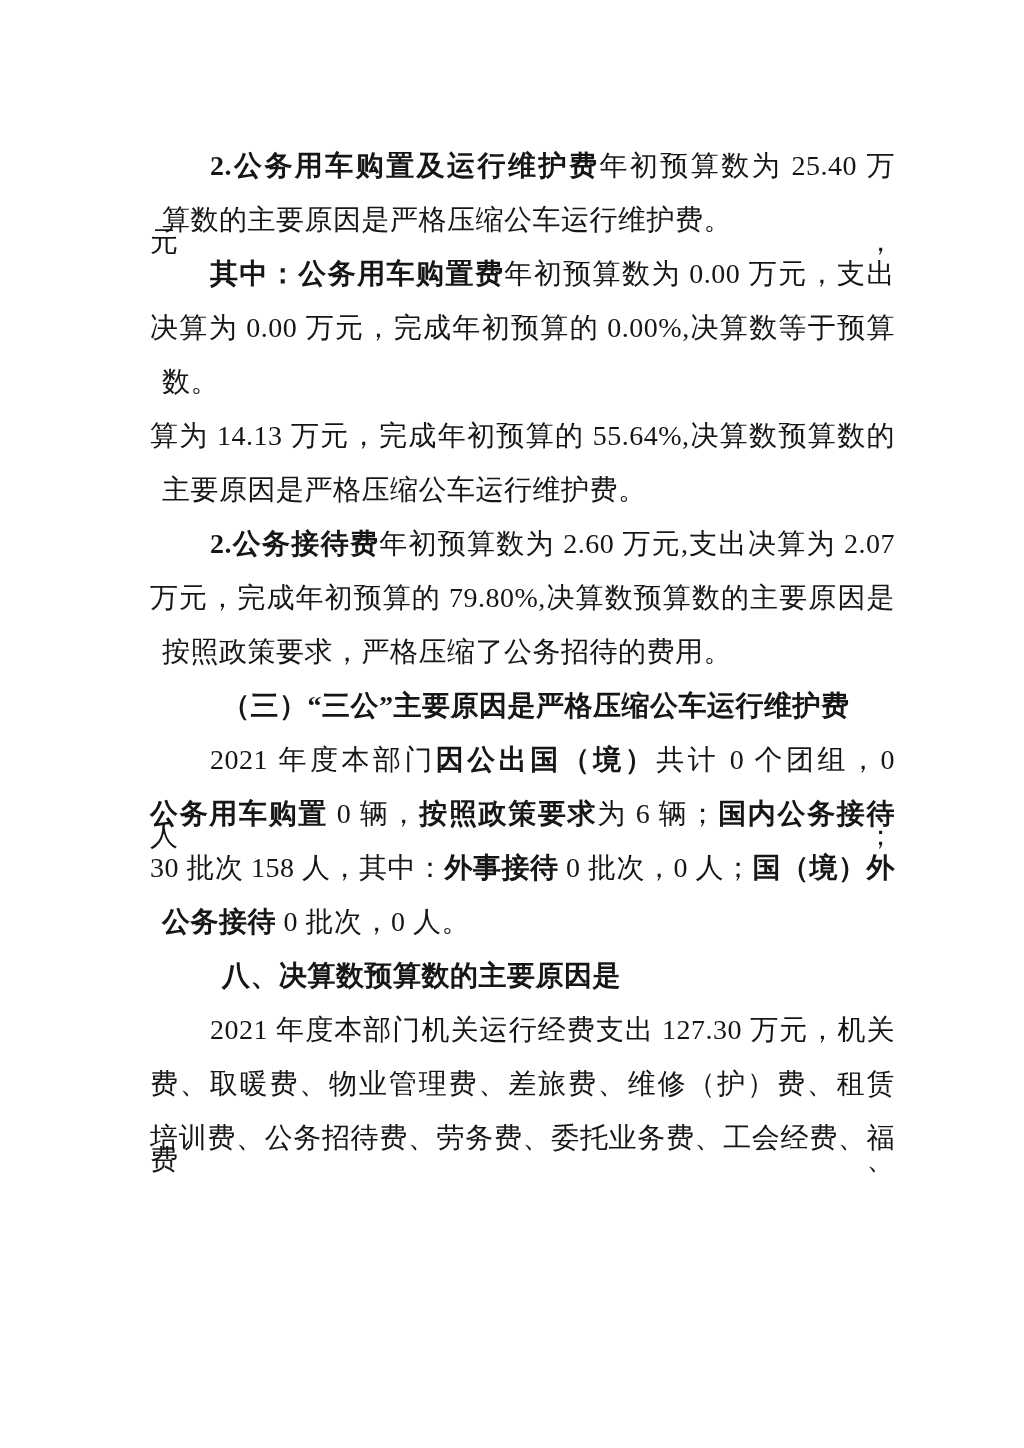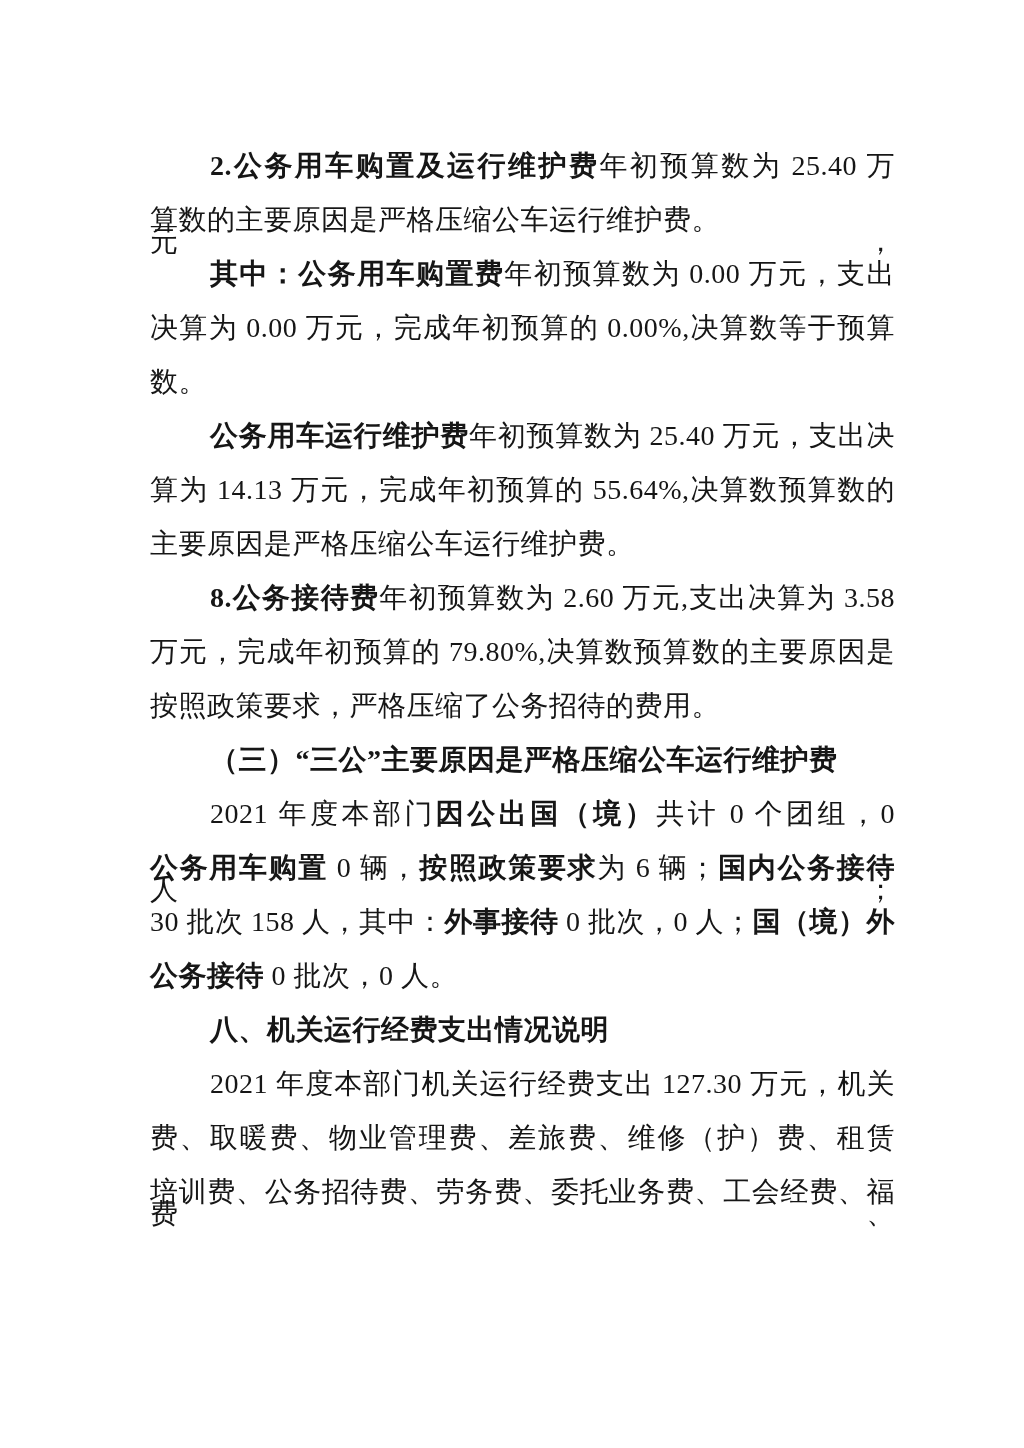--- a/index.html
+++ b/index.html
@@ -25,20 +25,21 @@
   .line {
     font-size: 28px;
     height: 54px;
     line-height: 76px;
     text-align: justify;
     text-align-last: justify;
     letter-spacing: 0.5px;
   }
   .line.last {
     text-align-last: left;
+    margin-left: 12px;
   }
   .line.indent {
     text-indent: 60px;
   }
   .run.bold {
     font-weight: bold;
   }
   .line.heading-serif {
     font-weight: bold;
   }
@@ -50,29 +51,28 @@
 </head>
 <body>
 
 <div class="page">
   <div class="doc">
       <div class="line body indent"><span class="run bold">2.公务用车购置及运行维护费</span><span class="run">年初预算数为 25.40 万元，</span></div>
       <div class="line body last"><span class="run">算数的主要原因是严格压缩公车运行维护费。</span></div>
       <div class="line body indent"><span class="run bold">其中：公务用车购置费</span><span class="run">年初预算数为 0.00 万元，支出</span></div>
       <div class="line body"><span class="run">决算为 0.00 万元，完成年初预算的 0.00%,决算数等于预算</span></div>
       <div class="line body last"><span class="run">数。</span></div>
-      <div class="line body indent"><span class="run bold">公务用车运行维护费</span><span class="run">年初预算数为 25.40 万元，支出决</span></div>
       <div class="line body"><span class="run">算为 14.13 万元，完成年初预算的 55.64%,决算数预算数的</span></div>
       <div class="line body last"><span class="run">主要原因是严格压缩公车运行维护费。</span></div>
-      <div class="line body indent"><span class="run bold">8.公务接待费</span><span class="run">年初预算数为 2.60 万元,支出决算为 3.58</span></div>
+      <div class="line body indent"><span class="run bold">2.公务接待费</span><span class="run">年初预算数为 2.60 万元,支出决算为 2.07</span></div>
       <div class="line body"><span class="run">万元，完成年初预算的 79.80%,决算数预算数的主要原因是</span></div>
       <div class="line body last"><span class="run">按照政策要求，严格压缩了公务招待的费用。</span></div>
       <div class="line heading-serif indent last"><span class="run bold">（三）“三公”主要原因是严格压缩公车运行维护费</span></div>
       <div class="line body indent"><span class="run">2021 年度本部门</span><span class="run bold">因公出国（境）</span><span class="run">共计 0 个团组，0 人；</span></div>
       <div class="line body"><span class="run bold">公务用车购置</span><span class="run"> 0 辆，</span><span class="run bold">按照政策要求</span><span class="run">为 6 辆；</span><span class="run bold">国内公务接待</span></div>
       <div class="line body"><span class="run">30 批次 158 人，其中：</span><span class="run bold">外事接待</span><span class="run"> 0 批次，0 人；</span><span class="run bold">国（境）外</span></div>
       <div class="line body last"><span class="run bold">公务接待</span><span class="run"> 0 批次，0 人。</span></div>
-      <div class="line heading-sans indent last"><span class="run">八、机关运行经费支出情况说明</span></div>
+      <div class="line heading-sans indent last"><span class="run">八、决算数预算数的主要原因是</span></div>
       <div class="line body indent"><span class="run">2021 年度本部门机关运行经费支出 127.30 万元，机关</span></div>
       <div class="line body"><span class="run">费、取暖费、物业管理费、差旅费、维修（护）费、租赁费、</span></div>
       <div class="line body"><span class="run">培训费、公务招待费、劳务费、委托业务费、工会经费、福</span></div>
     </div>
 </div>
 
 </body></html>

